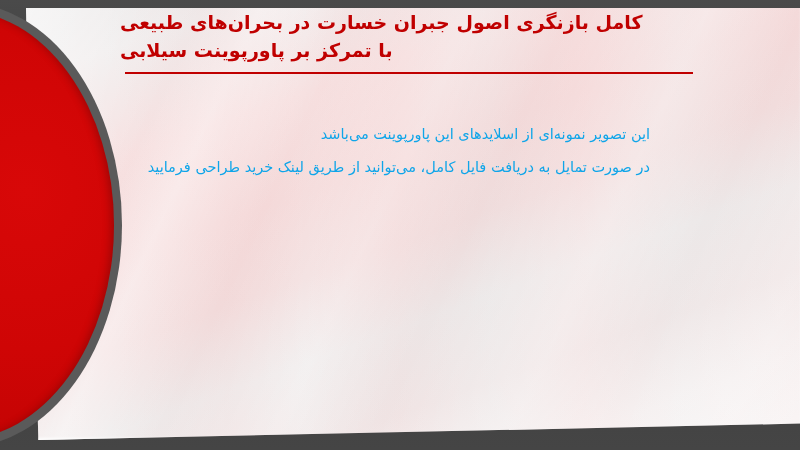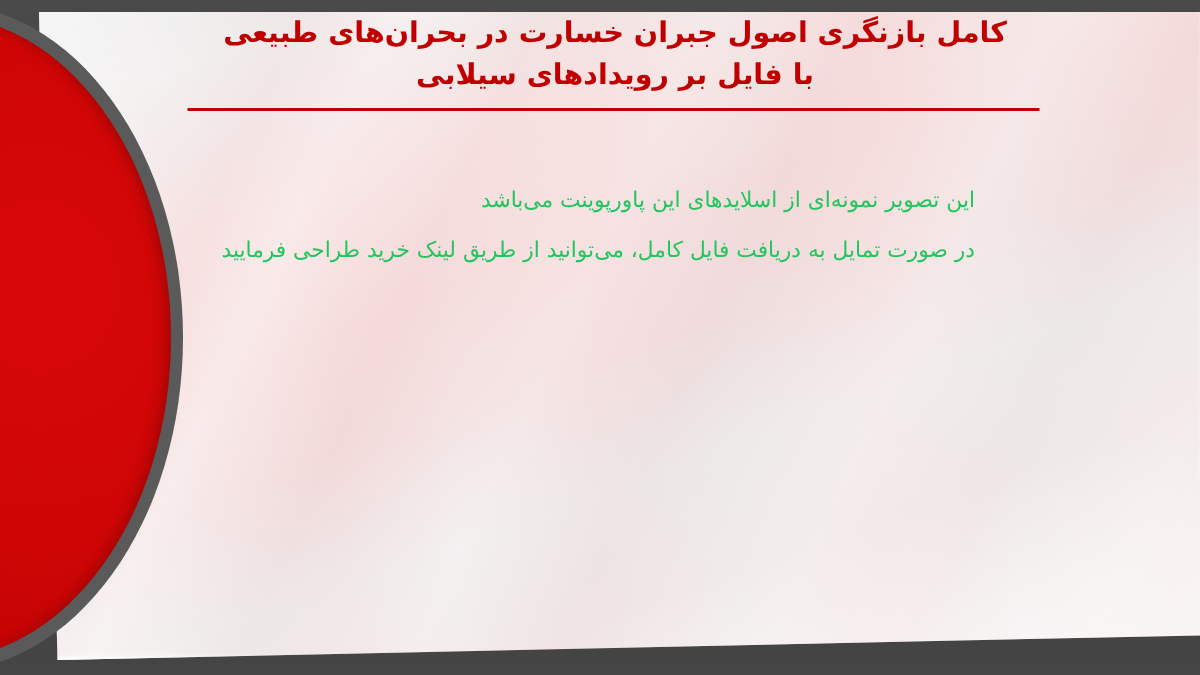--- a/index.html
+++ b/index.html
@@ -128,21 +128,21 @@
     box-shadow: inset -6px 0 10px -4px rgba(0,0,0,0.28);
     pointer-events: none;
   }
 
   
   .title-block {
     position: absolute;
     left: 120px;
     top: 8px;
     width: 580px;
-    text-align: center;
+    text-align: left;
   }
   .title-line {
     color: #c00000;
     font-family: "DejaVu Sans", sans-serif;
     font-size: 19px;
     font-weight: bold;
     line-height: 28px;
     white-space: nowrap;
     direction: rtl;
   }
@@ -158,21 +158,21 @@
   
   .body-block {
     position: absolute;
     right: 150px;
     top: 118px;
     width: 520px;
     text-align: right;
     direction: rtl;
   }
   .body-line {
-    color: #22c55e;
+    color: #0ea5e9;
     font-family: "DejaVu Sans", sans-serif;
     font-size: 14.5px;
     line-height: 33px;
     white-space: nowrap;
     font-weight: 500;
   }
 </style>
 </head>
 <body>
 
@@ -183,21 +183,21 @@
   <div class="panel"></div>
   <div class="panel-bands"></div>
   <div class="panel-edge"></div>
 
   <div class="lens-outline"></div>
   <div class="lens"></div>
   <div class="lens-shade"></div>
 
   <div class="title-block">
     <div class="title-line">کامل بازنگری اصول جبران خسارت در بحران‌های طبیعی</div>
-    <div class="title-line">با فایل بر رویدادهای سیلابی</div>
+    <div class="title-line">با تمرکز بر پاورپوینت سیلابی</div>
   </div>
   <div class="title-rule"></div>
 
   <div class="body-block">
     <div class="body-line">این تصویر نمونه‌ای از اسلایدهای این پاورپوینت می‌باشد</div>
     <div class="body-line">در صورت تمایل به دریافت فایل کامل، می‌توانید از طریق لینک خرید طراحی فرمایید</div>
   </div>
 
 </div>
 

